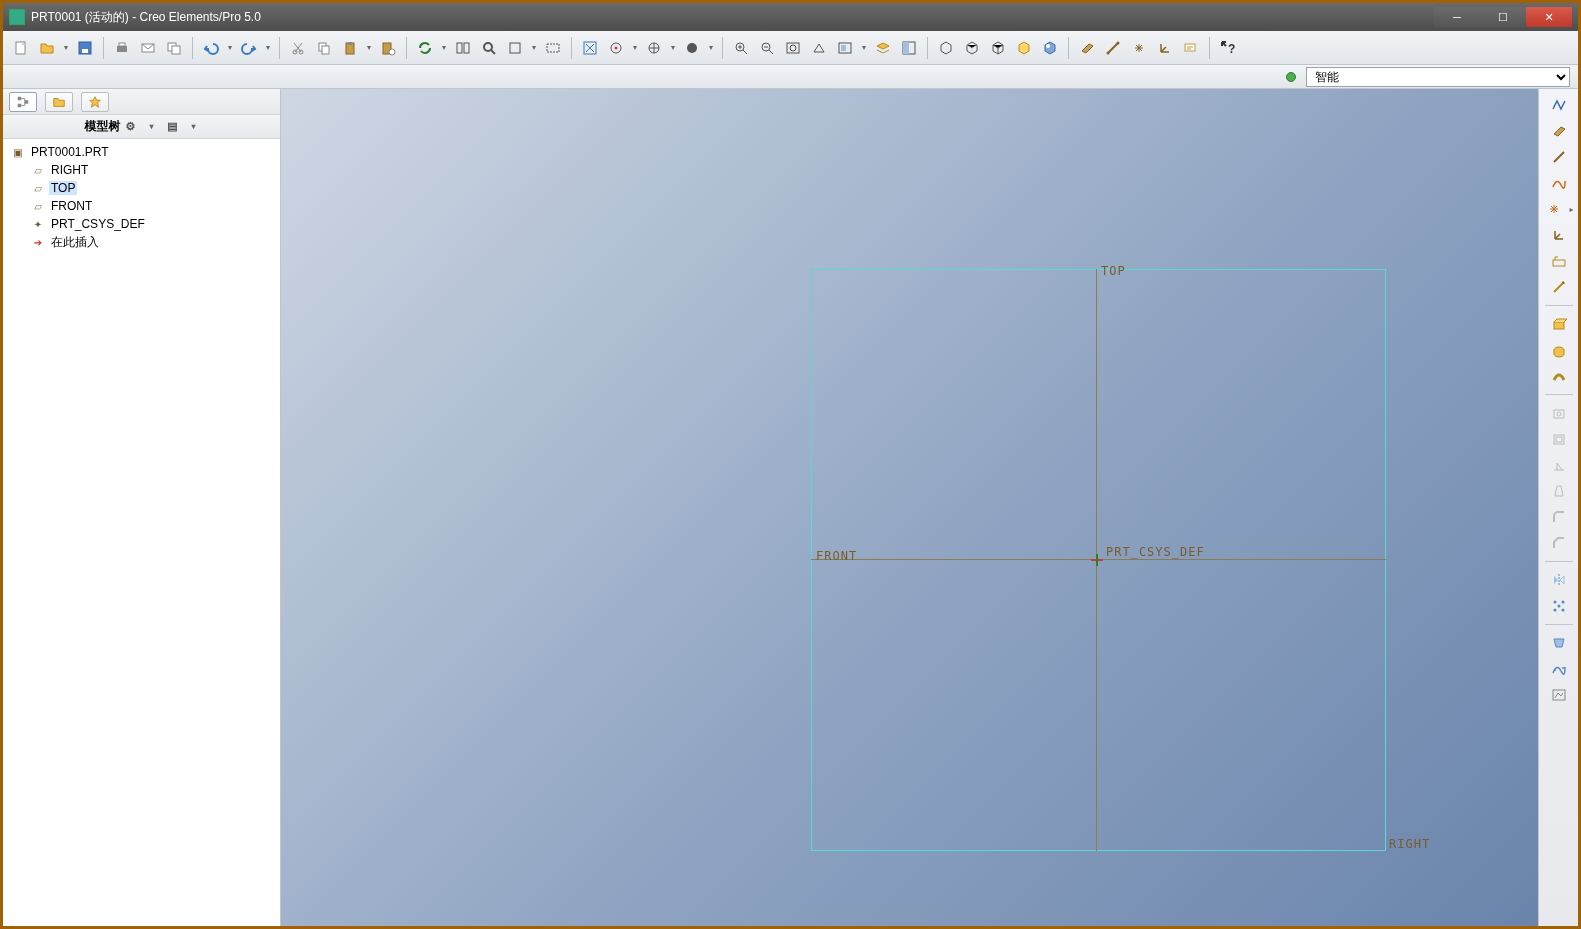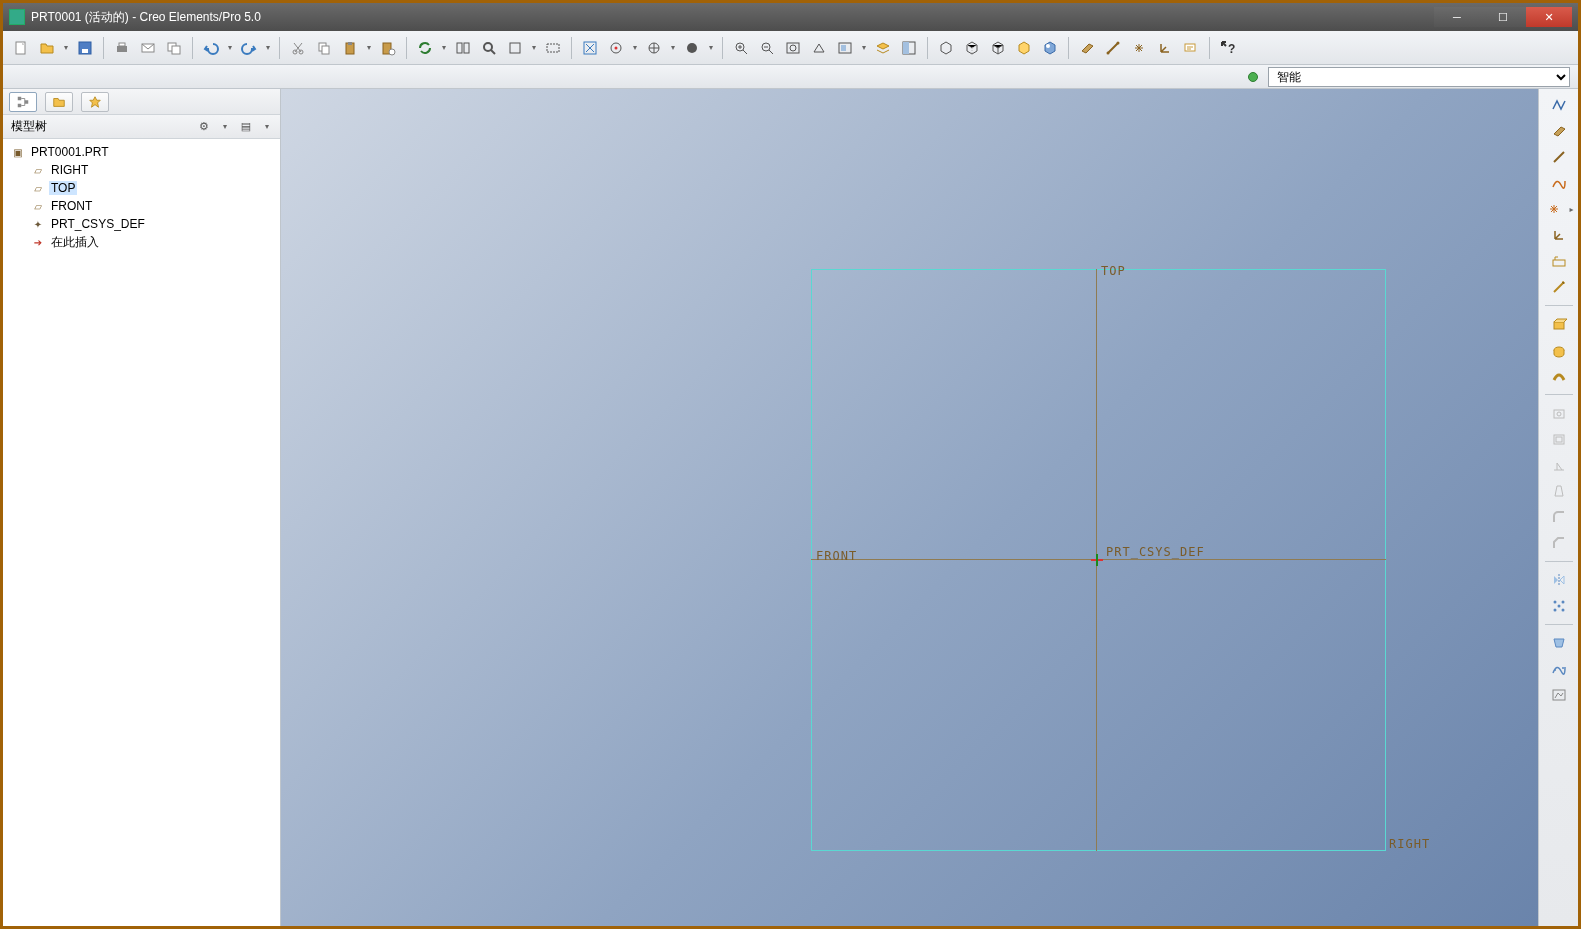--- a/index.html
+++ b/index.html
@@ -15,27 +15,27 @@
 .win-close{background:linear-gradient(#d95b4b,#c0392b)}
 .menubar{height:24px;background:linear-gradient(#f7f7f7,#e9e9e9);border-bottom:1px solid #c9c9c9;display:flex;align-items:center;padding:0 4px;gap:2px}
 .menu-item{padding:3px 8px;cursor:default}
 .toolbar{height:34px;background:linear-gradient(#f2f4f7,#e3e6ea);border-bottom:1px solid #c0c6cc;display:flex;align-items:center;padding:0 6px;gap:2px}
 .tbtn{width:24px;height:24px;display:flex;align-items:center;justify-content:center;border:1px solid transparent;border-radius:2px;cursor:default;color:#444}
 .tbtn svg{width:16px;height:16px}
 .tsep{width:1px;height:22px;background:#b7bdc3;margin:0 4px}
 .tdd{width:10px;height:24px;display:flex;align-items:center;justify-content:center;color:#666;font-size:8px;cursor:default}
 .statusbar{height:24px;background:linear-gradient(#f2f4f7,#e3e6ea);border-bottom:1px solid #c0c6cc;display:flex;align-items:center;justify-content:flex-end;padding:0 8px;gap:10px}
 .status-dot{width:10px;height:10px;border-radius:50%;background:#4caf50;border:1px solid #2e7d32}
-.status-select{width:302px;height:20px;border:1px solid #9aa2aa;background:#fff;font-size:12px;padding:0 4px}
+.status-select{width:264px;height:20px;border:1px solid #9aa2aa;background:#fff;font-size:12px;padding:0 4px}
 .body{flex:1;display:flex;min-height:0}
 .sidebar{width:278px;background:#fff;border-right:1px solid #bfc5cb;display:flex;flex-direction:column}
 .sidebar-tabs{height:26px;background:linear-gradient(#f4f5f7,#e7e9ec);border-bottom:1px solid #cfd4d9;display:flex;align-items:center;padding:0 6px;gap:8px}
 .side-tab{width:28px;height:20px;display:flex;align-items:center;justify-content:center;border:1px solid #b9bec4;background:linear-gradient(#fdfdfd,#eceef0);border-radius:2px;cursor:default}
 .side-tab.active{background:#fff;border-color:#8fa6bd}
-.panel-hdr{height:24px;background:linear-gradient(#f4f5f7,#e7e9ec);border-bottom:1px solid #cfd4d9;display:flex;align-items:center;justify-content:space-between;padding:0 8px;font-weight:normal}
+.panel-hdr{height:24px;background:linear-gradient(#f4f5f7,#e7e9ec);border-bottom:1px solid #cfd4d9;display:flex;align-items:center;justify-content:center;padding:0 8px;font-weight:bold}
 .panel-hdr .hdr-tools{display:flex;gap:6px;align-items:center}
 .hdr-tool{width:20px;height:18px;display:flex;align-items:center;justify-content:center;border:1px solid transparent;cursor:default;font-size:11px;color:#555}
 .tree{flex:1;overflow:auto;padding:4px 0}
 .tree-node{display:flex;align-items:center;height:18px;padding-left:8px;gap:4px;cursor:default}
 .tree-node.child{padding-left:28px}
 .tree-node.selected .lbl{background:#cde5ff}
 .tree-node .tico{width:14px;height:14px;display:flex;align-items:center;justify-content:center;color:#785a2b;font-size:10px}
 .tree-node .tico.datum{color:#8a6d3b}
 .tree-node .tico.csys{color:#6d5a3b}
 .tree-node .tico.ins{color:#c0392b}

